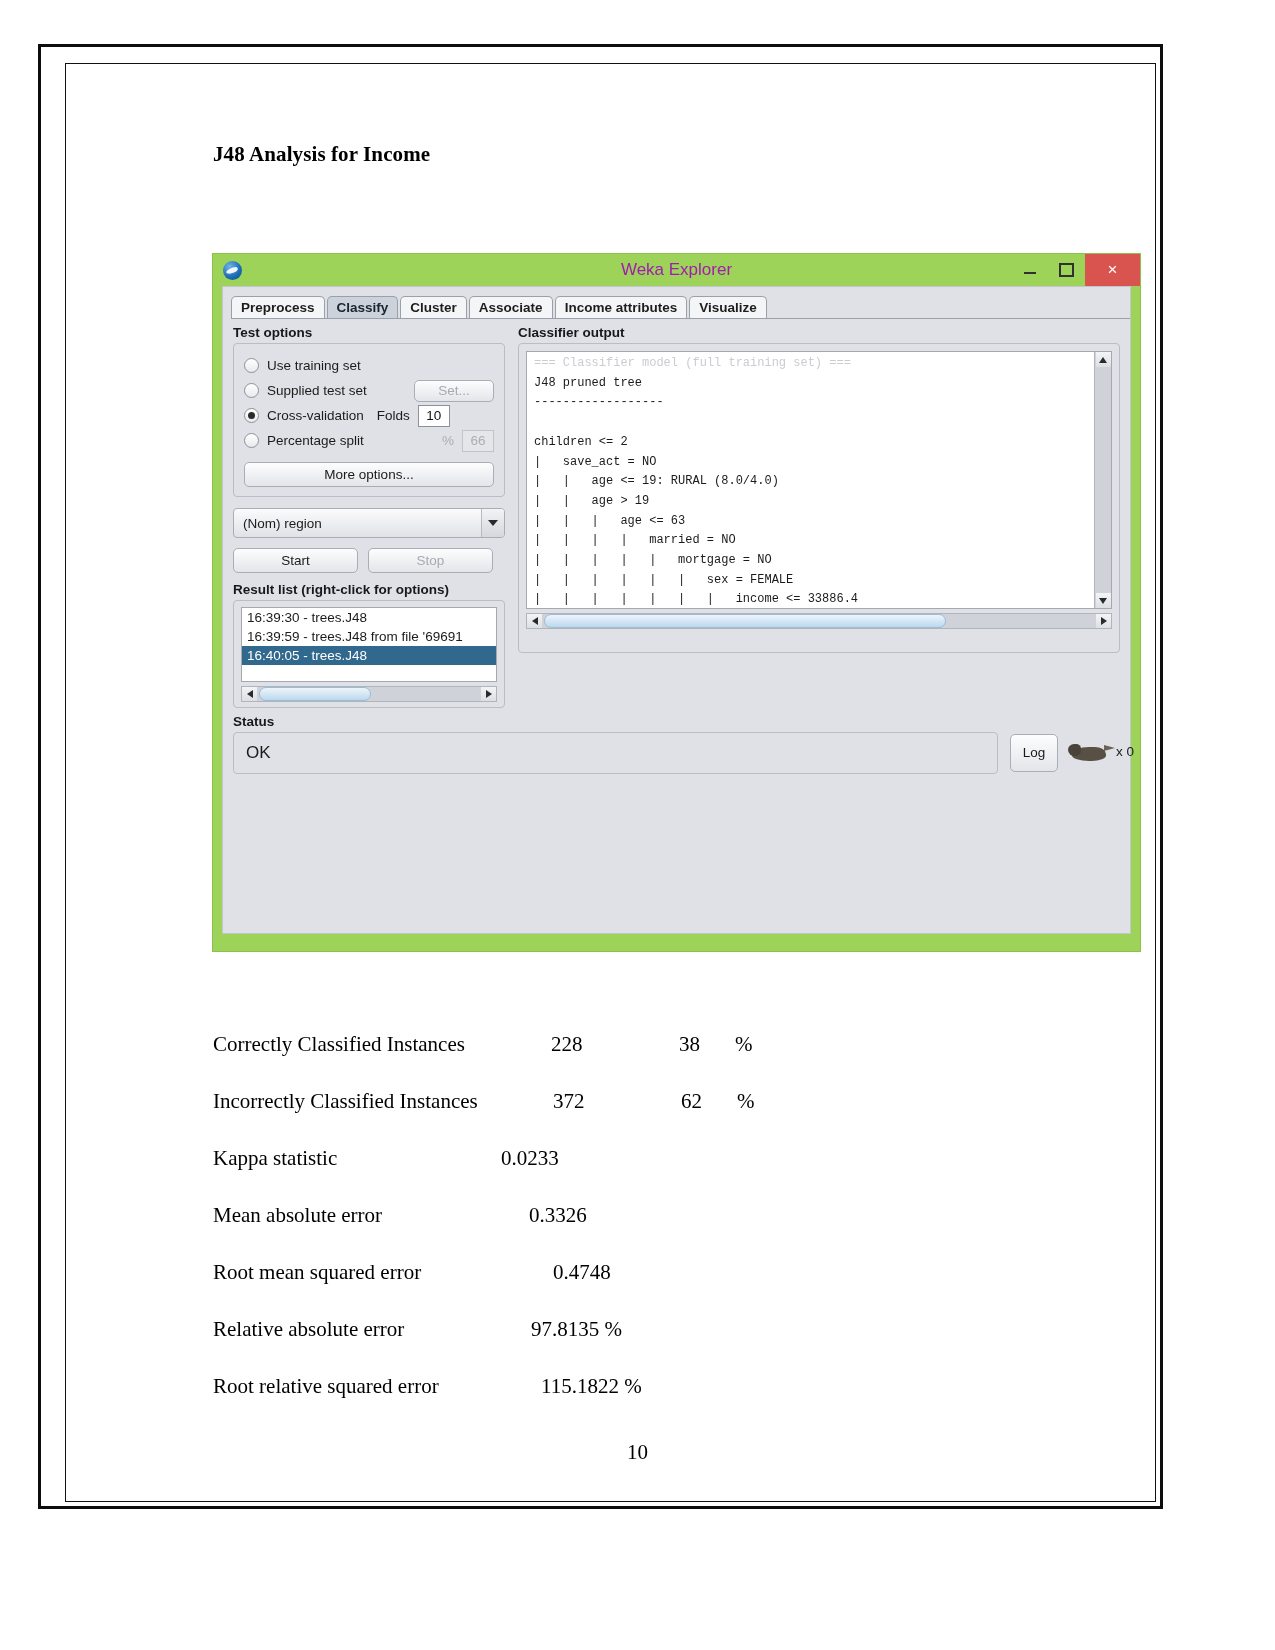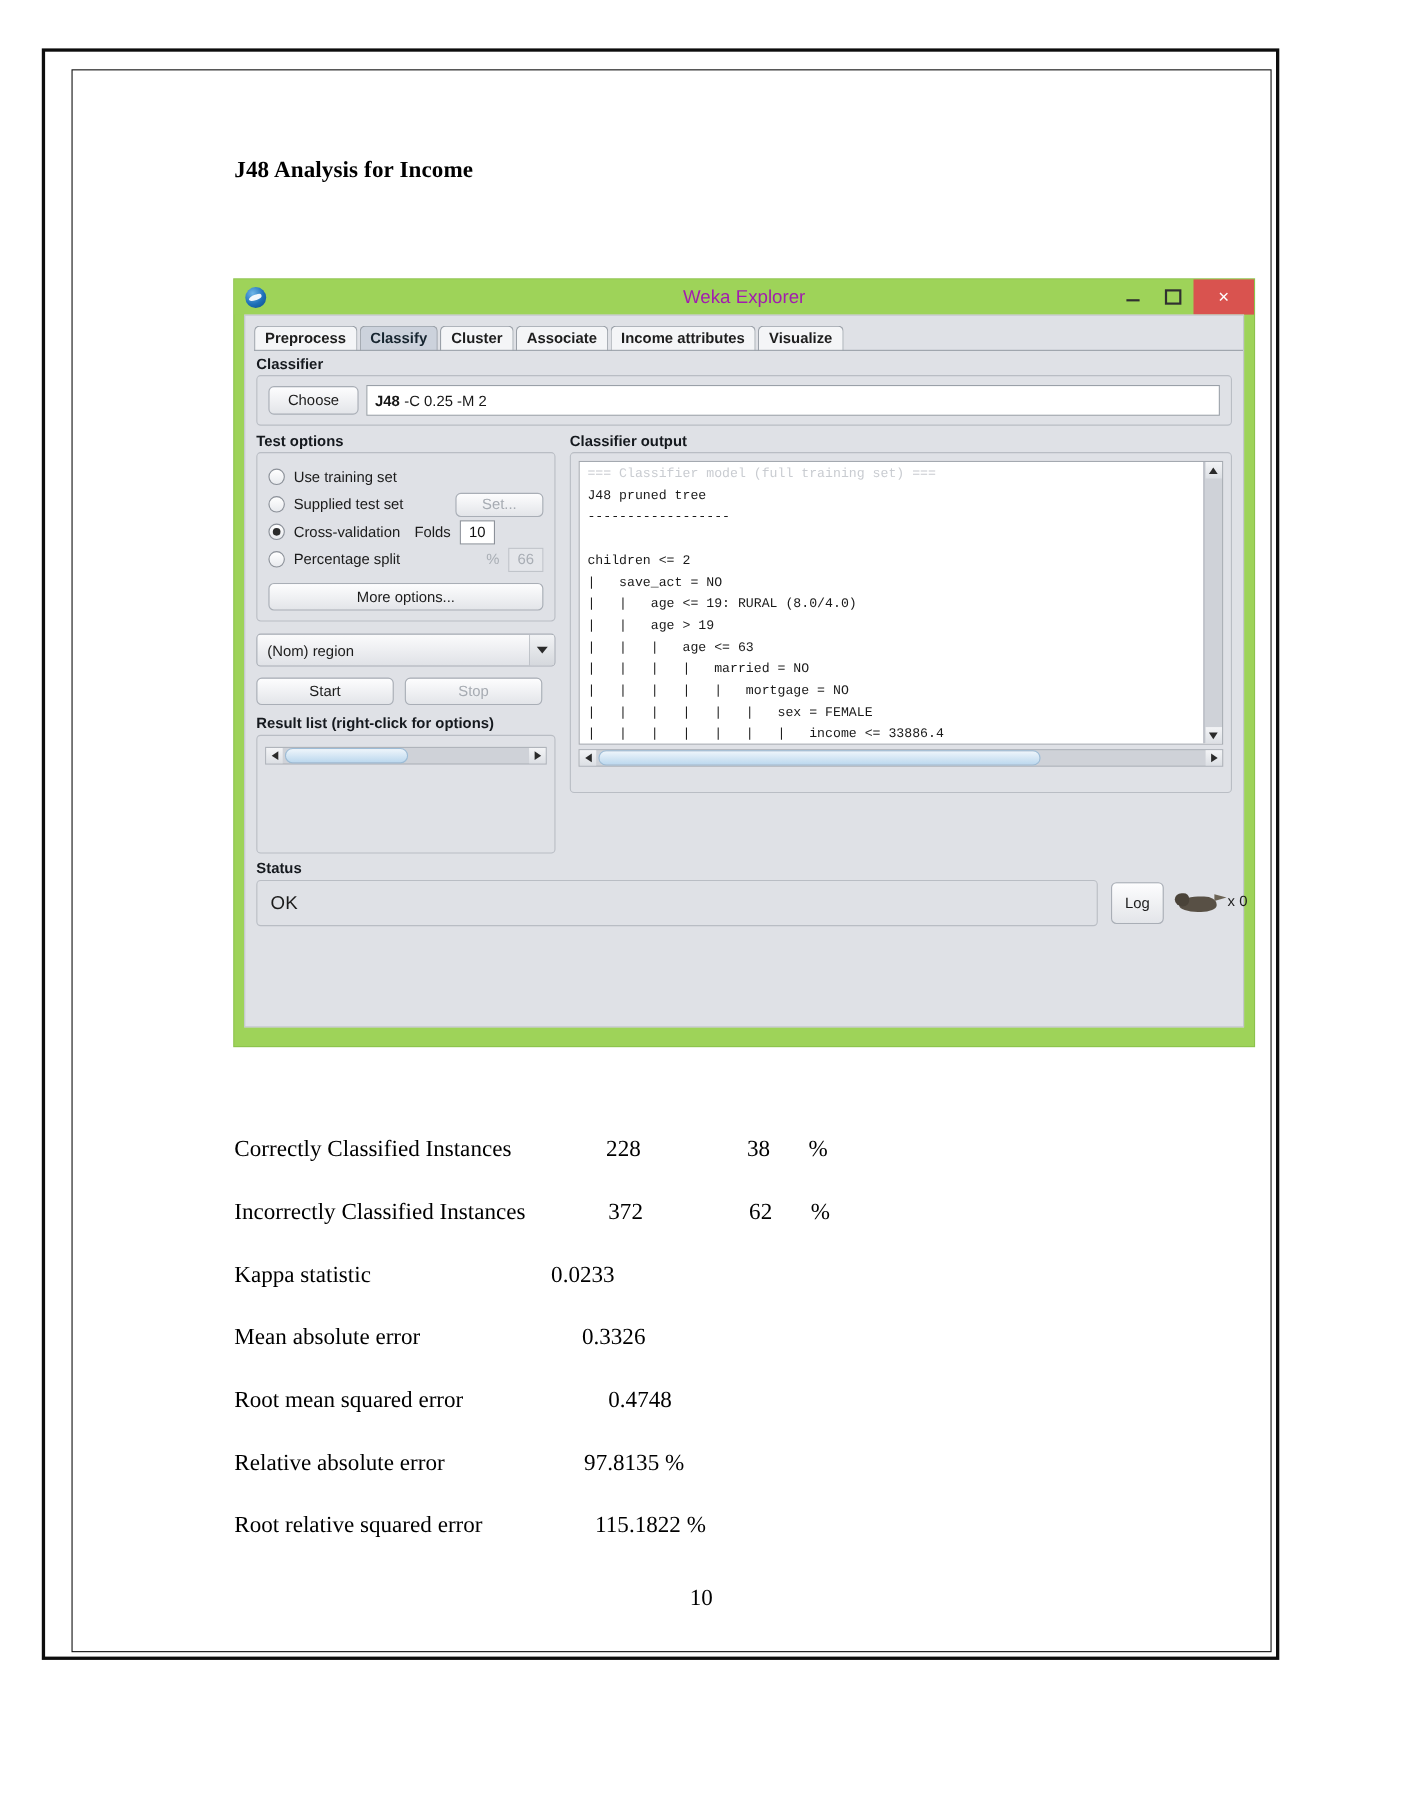--- a/index.html
+++ b/index.html
@@ -496,30 +496,20 @@
     <div class="tabstrip">
       <div class="tab">Preprocess</div>
       <div class="tab active">Classify</div>
       <div class="tab">Cluster</div>
       <div class="tab">Associate</div>
       <div class="tab">Income attributes</div>
       <div class="tab">Visualize</div>
       <div class="tabstrip-line"></div>
     </div>
 
-    <div class="classifier-wrap">
-      <div class="section-label">Classifier</div>
-      <div class="panel classifier-box">
-        <div class="btn choose-btn">Choose</div>
-        <div class="classifier-value">
-          <b>J48</b>
-            <span>-C 0.25 -M 2</span>
-        </div>
-      </div>
-    </div>
 
     <div class="cols">
 
       <div class="left-col">
         <div class="section-label">Test options</div>
         <div class="panel testopts-box">
 
           <div class="radio-row">
             <div class="radio"></div>
             <div class="radio-label">Use training set</div>
@@ -555,20 +545,25 @@
             </div>
         </div>
 
         <div class="start-row">
           <div class="btn start-btn">Start</div>
           <div class="btn stop-btn disabled">Stop</div>
         </div>
 
         <div class="section-label resultlist-label">Result list (right-click for options)</div>
         <div class="panel resultlist-box">
+          <div class="listview">
+            <div class="list-item">16:39:30 - trees.J48</div>
+            <div class="list-item">16:39:59 - trees.J48 from file '69691</div>
+            <div class="list-item selected">16:40:05 - trees.J48</div>
+          </div>
           <div class="hscroll">
             <div class="arrow">
                 <div class="caret-left"></div>
               </div>
             <div class="thumb" style="width:110px;margin-left:2px;"></div>
             <div class="track"></div>
             <div class="arrow">
                 <div class="caret-right"></div>
               </div>
           </div>

